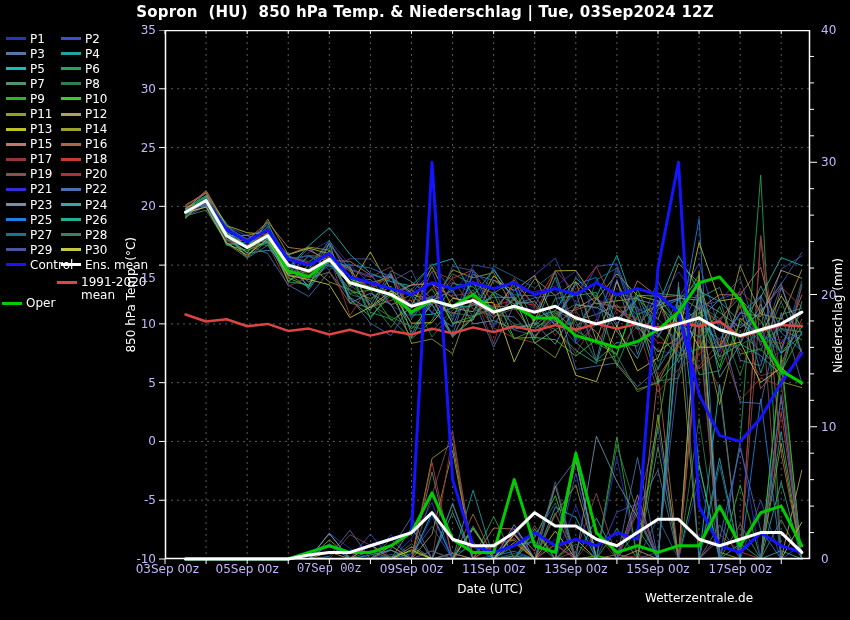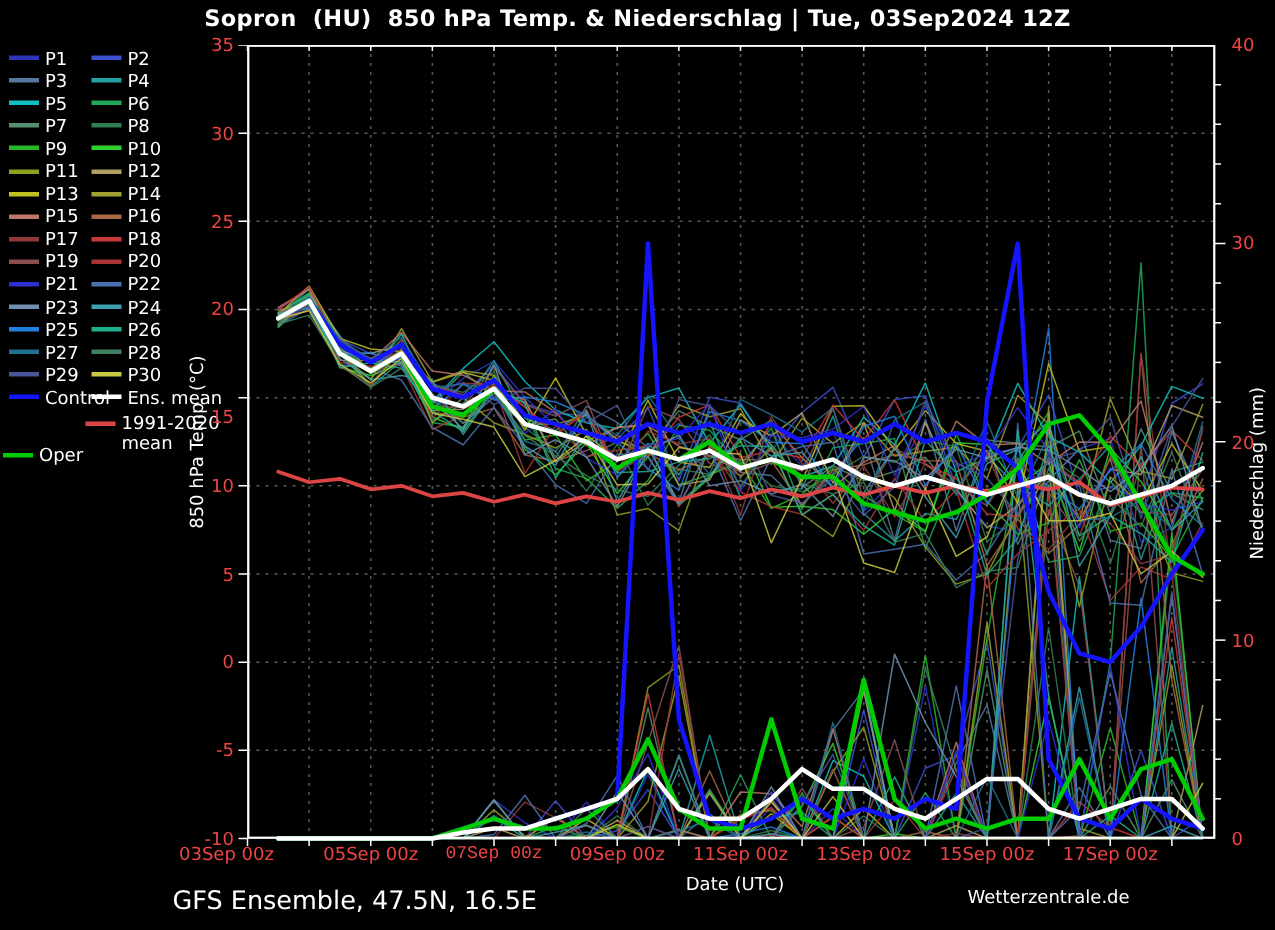--- a/index.html
+++ b/index.html
@@ -11,21 +11,21 @@
        grid-template-columns:55px 80px;grid-auto-rows:15.1px;}
   .lg{display:flex;align-items:center;white-space:nowrap;}
   .sw{width:20px;height:3px;flex:0 0 20px;margin-right:4px;}
   .lt{font-size:12px;line-height:1;}
   .lg-abs{position:absolute;display:flex;align-items:flex-start;}
   .lg-abs .sw{margin-top:5px;}
   #legend-climate{left:57px;top:276px;width:110px;}
   #legend-climate .lt{width:76px;white-space:normal;line-height:1.05;}
   #legend-oper{left:2px;top:297px;}
   #plot-wrap{position:absolute;left:157px;top:30px;}
-  .tick-label{position:absolute;font-size:12px;line-height:1;color:#ef4444;}
+  .tick-label{position:absolute;font-size:12px;line-height:1;color:#c4b5fd;}
   .tl-left{left:0;width:156px;text-align:right;}
   .tl-right{left:821px;text-align:center;}
   .tl-bot{width:84px;text-align:center;top:563px;}
   .vlabel{position:absolute;writing-mode:vertical-rl;transform:rotate(180deg);
        font-size:12px;white-space:nowrap;}
   #y-left-title{left:124px;top:237px;}
   #y-right-title{left:831px;top:258px;}
   #x-axis-title{position:absolute;left:415px;top:582px;width:150px;
        text-align:center;font-size:12px;}
   #footer-model{position:absolute;left:115px;top:591px;font-size:17px;}
@@ -343,29 +343,28 @@
       <div class="tick-label tl-left" style="top: 317.889px;">10</div>
       <div class="tick-label tl-left" style="top: 376.667px;">5</div>
       <div class="tick-label tl-left" style="top: 435.444px;">0</div>
       <div class="tick-label tl-left" style="top: 494.222px;">-5</div>
       <div class="tick-label tl-left" style="top: 553px;">-10</div>
       <div class="tick-label tl-right" style="top: 24px;">40</div>
       <div class="tick-label tl-right" style="top: 156.25px;">30</div>
       <div class="tick-label tl-right" style="top: 288.5px;">20</div>
       <div class="tick-label tl-right" style="top: 420.75px;">10</div>
       <div class="tick-label tl-right" style="top: 553px;">0</div>
-      <div class="tick-label tl-bot" style="left: 109px;">03Sep 00z</div>
+      <div class="tick-label tl-bot" style="left: 115px; text-align: right;">03Sep 00z</div>
       <div class="tick-label tl-bot" style="left: 205.166px;">05Sep 00z</div>
       <div class="tick-label tl-bot" style="left: 287.331px; font-family: Liberation Mono, monospace;">07Sep 00z</div>
       <div class="tick-label tl-bot" style="left: 369.497px;">09Sep 00z</div>
       <div class="tick-label tl-bot" style="left: 451.662px;">11Sep 00z</div>
       <div class="tick-label tl-bot" style="left: 533.828px;">13Sep 00z</div>
       <div class="tick-label tl-bot" style="left: 615.994px;">15Sep 00z</div>
       <div class="tick-label tl-bot" style="left: 698.159px;">17Sep 00z</div>
     </div>
 
   <div id="y-left-title" class="vlabel">850 hPa Temp. (°C)</div>
   <div id="y-right-title" class="vlabel">Niederschlag (mm)</div>
   <div id="x-axis-title">Date (UTC)</div>
 
-  <div id="footer-model">GFS Ensemble, 47.5N, 16.5E</div>
   <div id="footer-site">Wetterzentrale.de</div>
 </div>
 
 </body></html>

